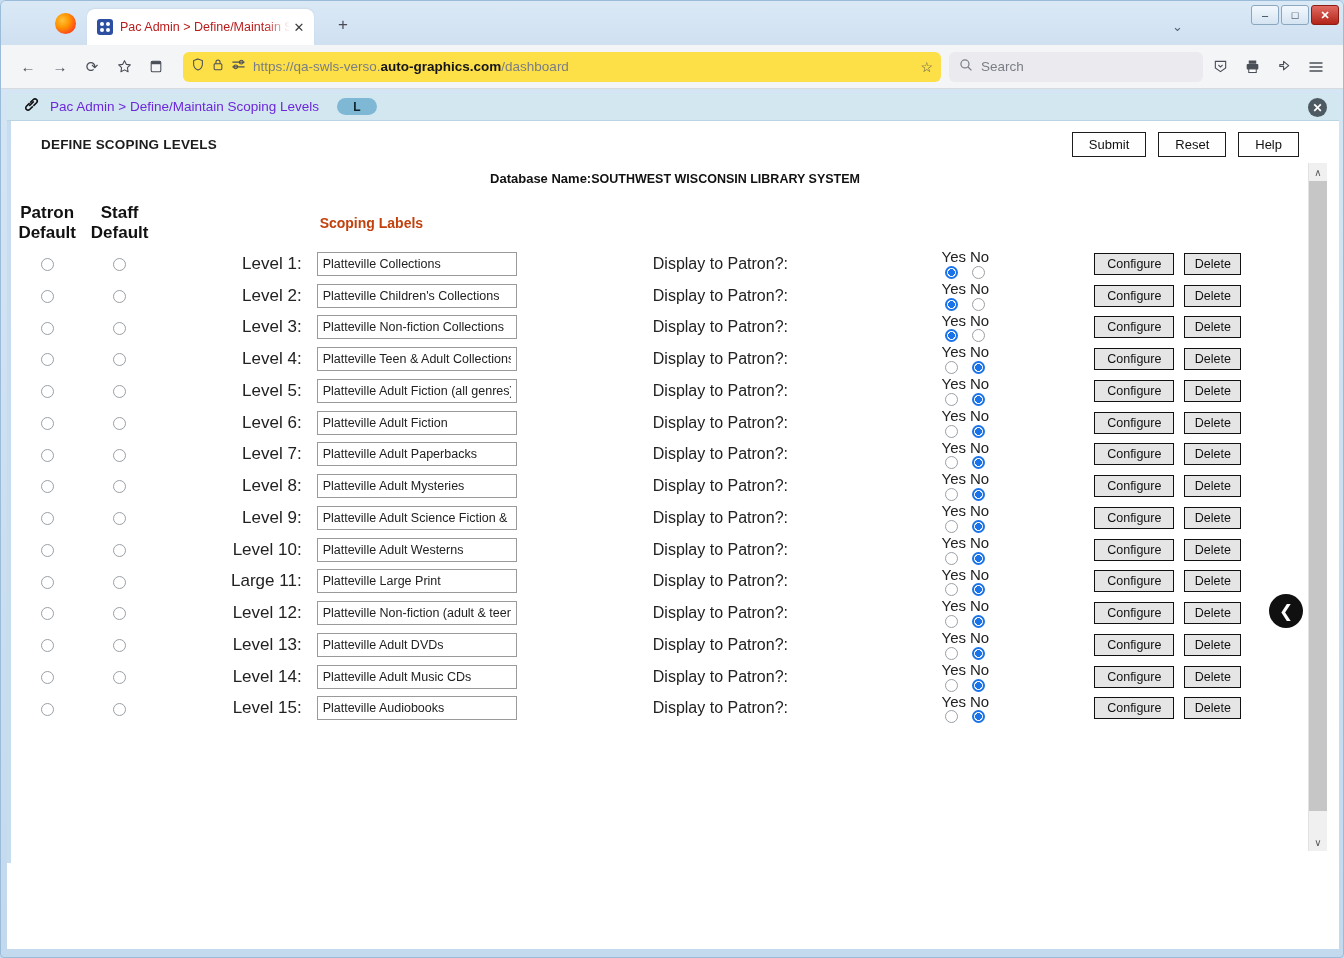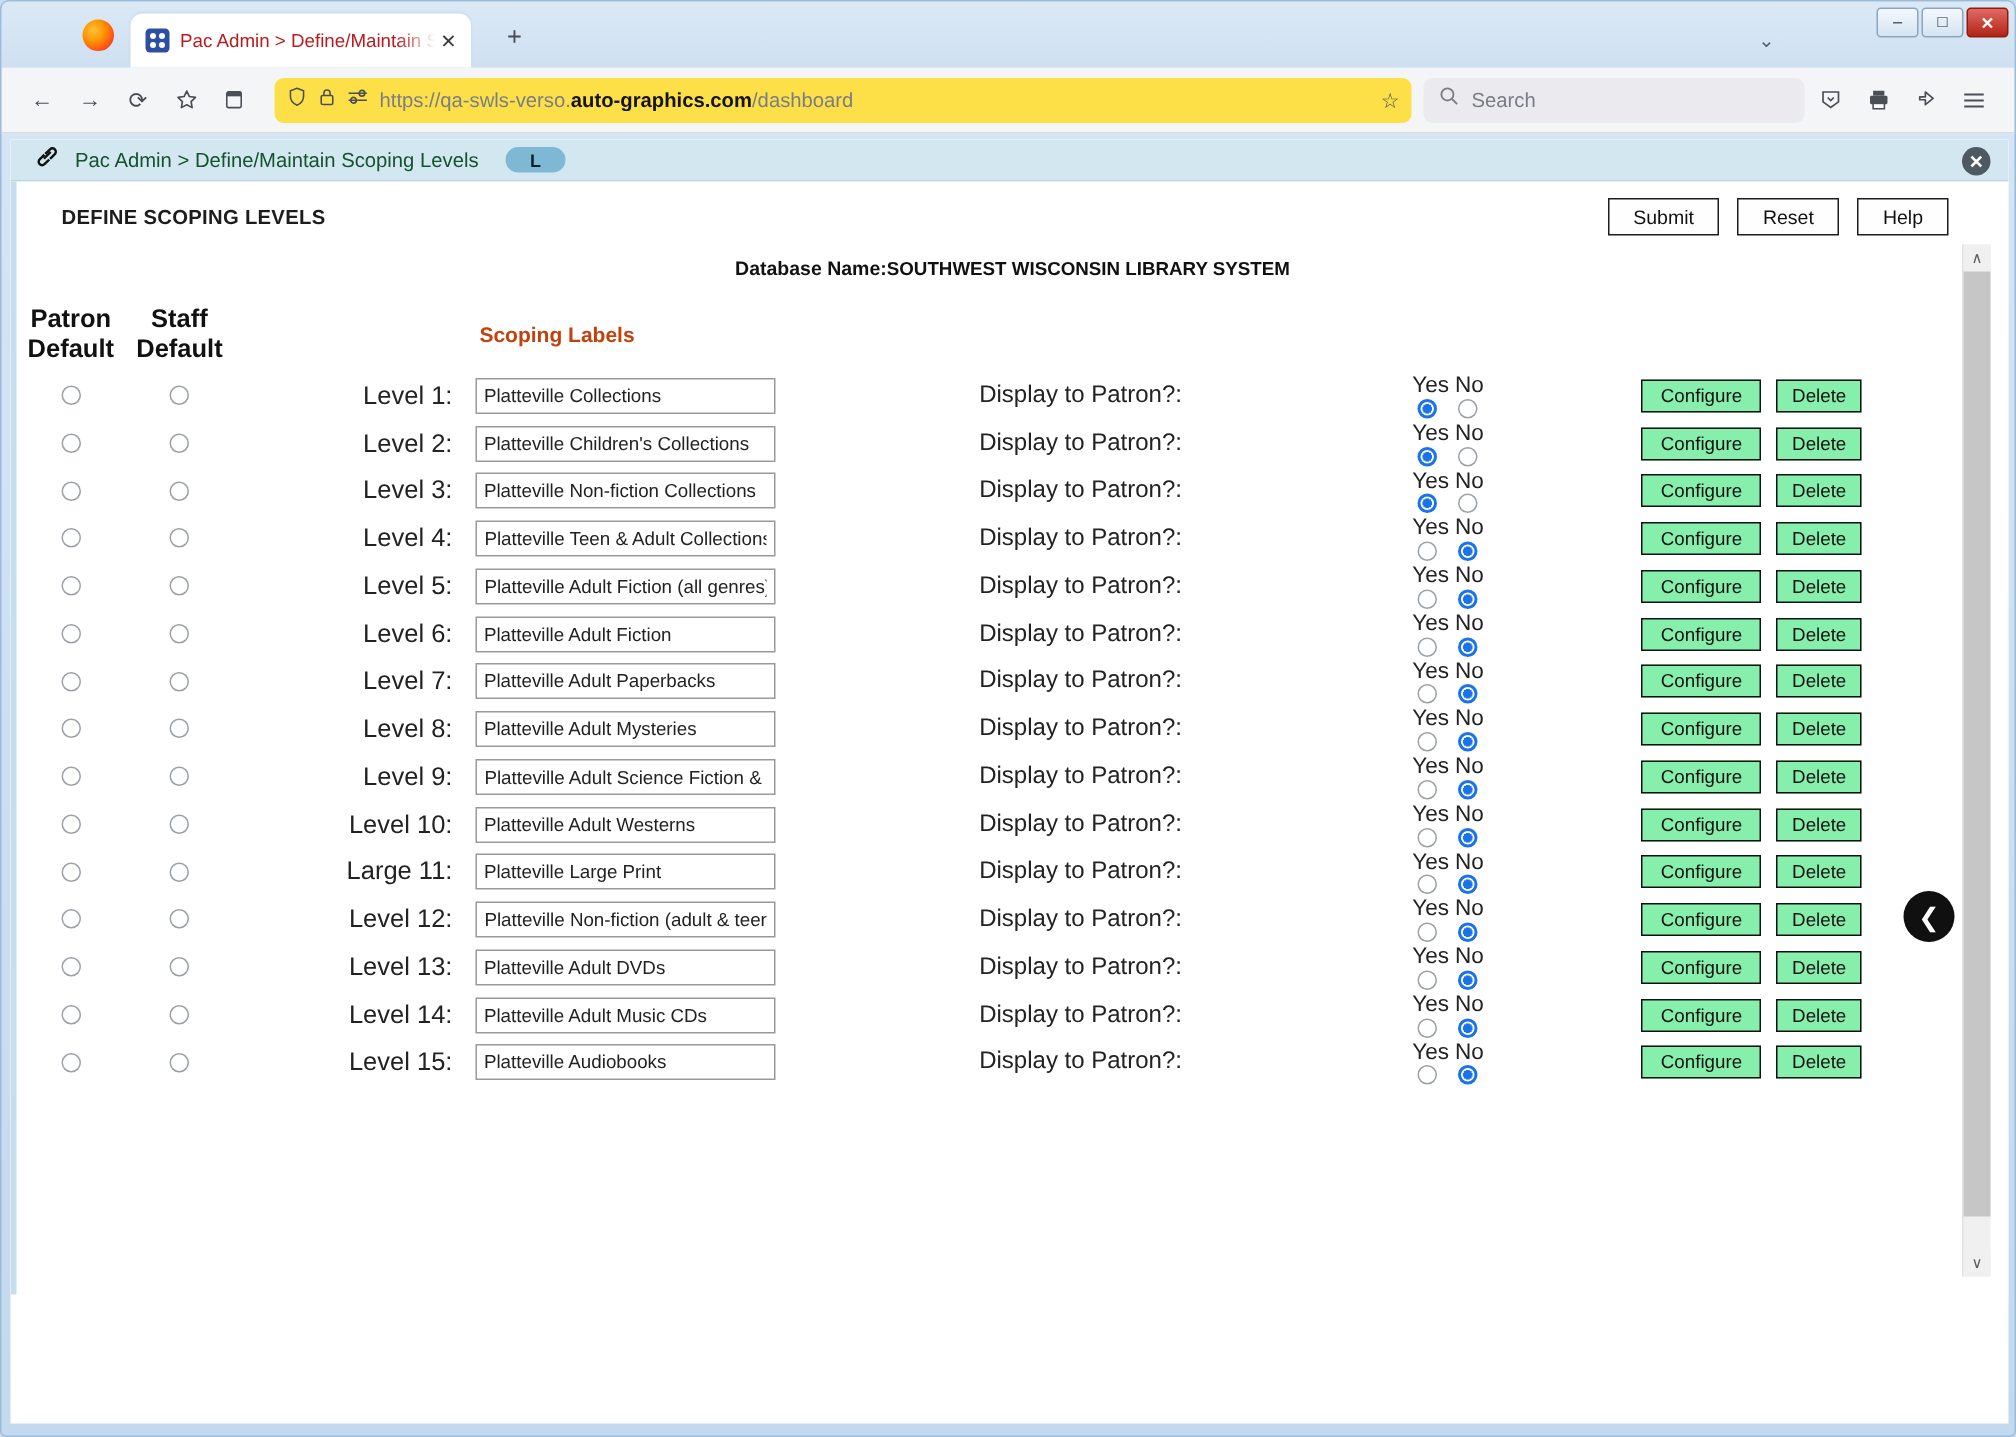--- a/index.html
+++ b/index.html
@@ -230,21 +230,21 @@
 
   
   .crumbbar {
     background: #d3e7f1;
     height: 28px;
     display: flex; align-items: center;
     gap: 10px; padding: 0 16px;
     position: relative;
     border-bottom: 1px solid #b9d4e3;
   }
-  .crumb-txt { font-size: 13.5px; color: #14532d; }
+  .crumb-txt { font-size: 13.5px; color: #6d28d9; }
   .crumb-badge {
     background: #7fb8d4; color: #0f2029;
     font-size: 12px; font-weight: bold;
     width: 40px; height: 17px; border-radius: 9px;
     display: flex; align-items: center; justify-content: center;
     margin-left: 8px; cursor: pointer;
   }
   .crumb-close {
     position: absolute; right: 12px; top: 5px;
     width: 19px; height: 19px; border-radius: 50%;
@@ -334,21 +334,21 @@
   .yn-labels {
     font-size: 15px; color: #222;
     display: flex; justify-content: center; gap: 4px;
     line-height: 1.05;
   }
   .yn-radios {
     display: flex; justify-content: center; gap: 14px;
     margin-top: 1px;
   }
   .act-btn {
-    border: 1px solid #111; background: #86efac;
+    border: 1px solid #111; background: #e5e5e5;
     font-size: 12.5px; color: #111;
     padding: 3px 0; cursor: pointer;
     font-family: "Liberation Sans", sans-serif;
   }
   .act-btn.cfg { width: 80px; }
   .act-btn.del { width: 57px; }
   .row-actions { display: flex; gap: 10px; justify-content: center; }
 
   
   .vscroll {

